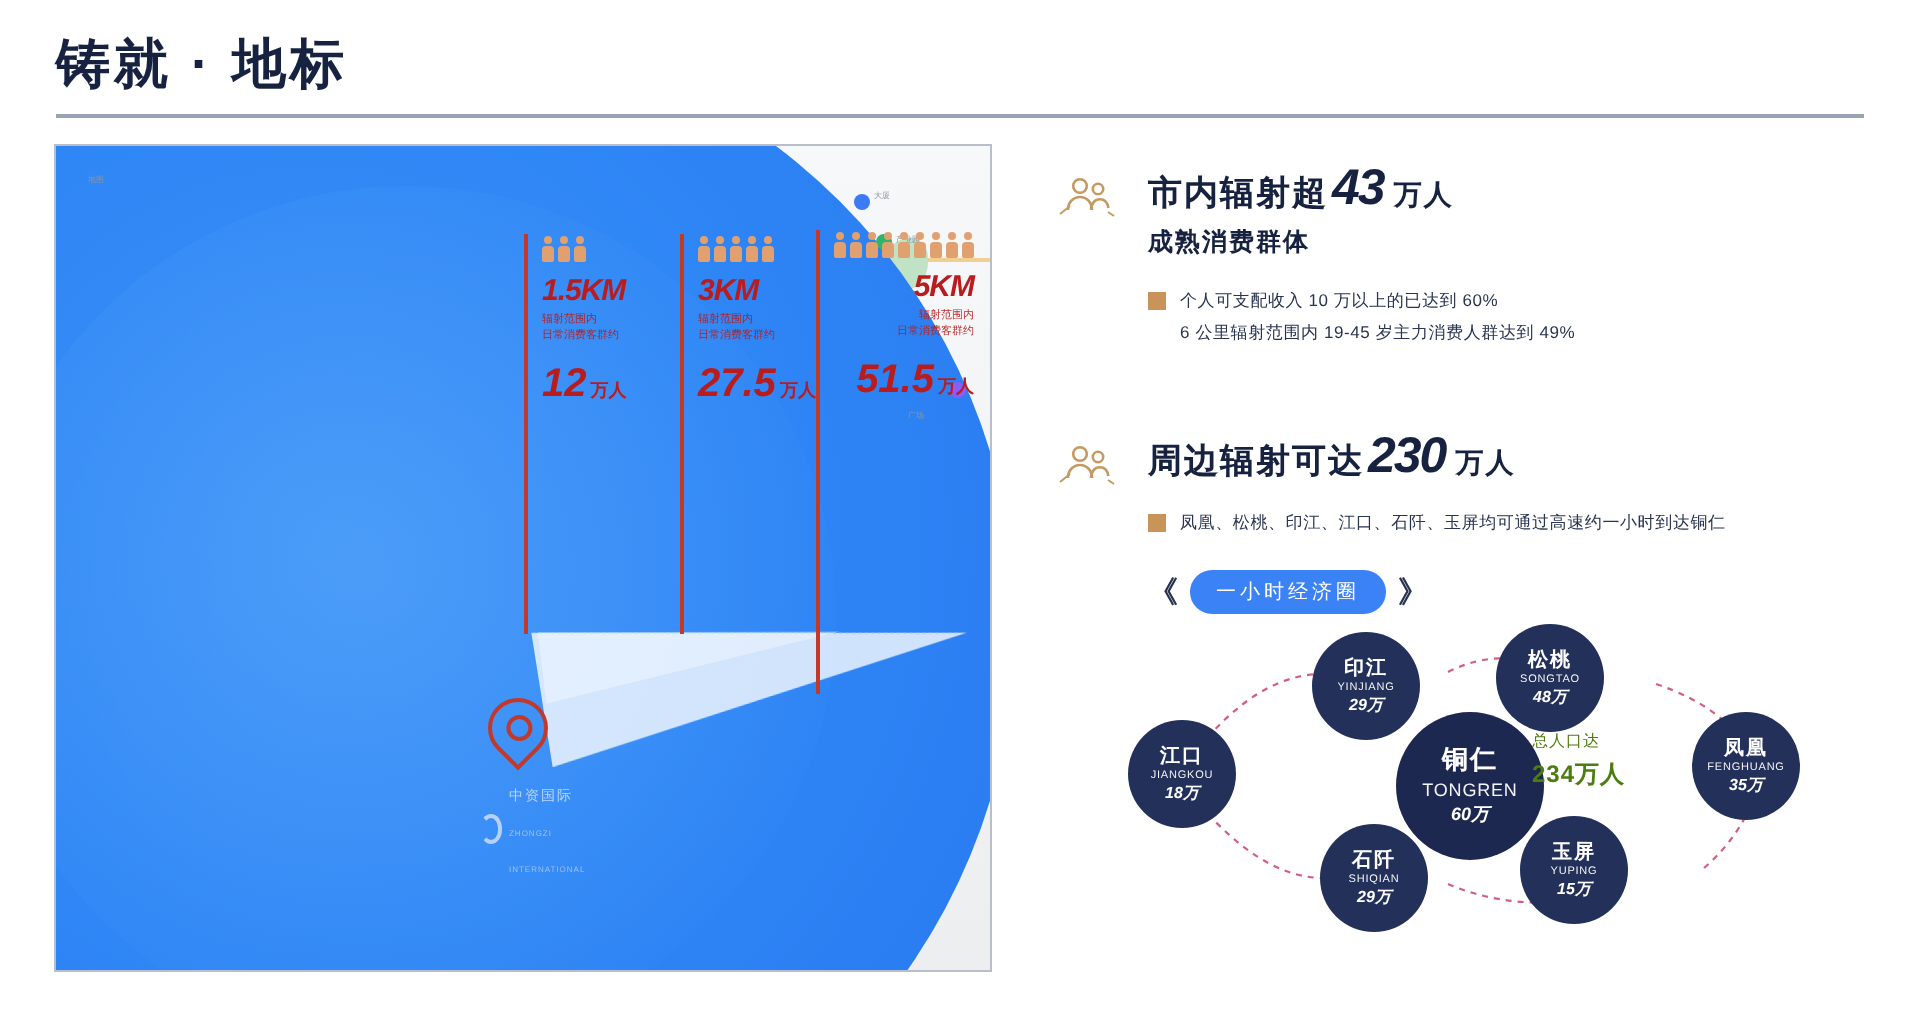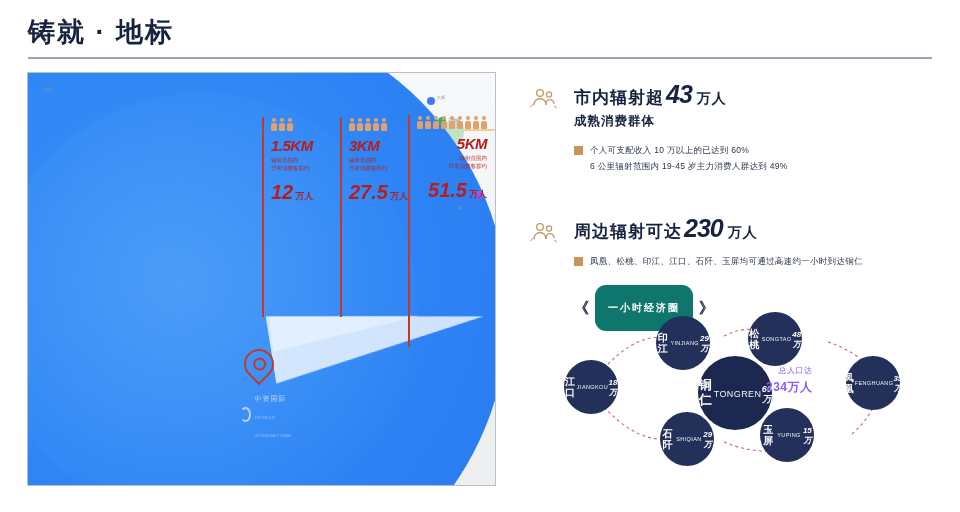--- a/index.html
+++ b/index.html
@@ -96,40 +96,40 @@
   .head .hl{font-size:25px;font-style:italic;font-weight:bold;letter-spacing:-1px;margin:0 2px;}
   .head .unit{font-size:14px;font-weight:bold;margin-left:3px;}
   .sub{margin-left:46px;font-size:12.5px;font-weight:bold;color:#16223f;margin-top:4px;letter-spacing:1px;}
   .bullets{margin-left:46px;margin-top:12px;}
   .brow{display:flex;align-items:flex-start;font-size:8.5px;color:#2a3450;line-height:1.9;letter-spacing:.3px;}
   .bsq{width:9px;height:9px;background:#c8945a;margin-right:7px;margin-top:4px;flex:none;}
   .brow.indent{margin-left:16px;}
   
   .tagline{margin-left:46px;margin-top:16px;display:flex;align-items:center;gap:6px;}
   .chev{font-size:15px;color:#2a3450;font-weight:bold;}
-  .tag{background:#0f766e;color:#fff;font-size:10px;font-weight:bold;
-    padding:16px 13px;border-radius:11px;letter-spacing:2px;}
+  .tag{background:#3b82f6;color:#fff;font-size:10px;font-weight:normal;
+    padding:4px 13px;border-radius:11px;letter-spacing:2px;}
   
   .diagram{position:absolute;left:556px;top:312px;width:396px;height:160px;}
   .diagram svg.links{position:absolute;left:0;top:0;}
   .node{position:absolute;border-radius:50%;background:#23305a;color:#fff;
-    display:flex;flex-direction:row;align-items:center;justify-content:center;
+    display:flex;flex-direction:column;align-items:center;justify-content:center;
     text-align:center;line-height:1.15;}
   .node .cn{font-weight:bold;letter-spacing:1px;}
   .node .en{letter-spacing:.4px;opacity:.95;}
   .node .num{font-weight:bold;font-style:italic;}
   .n-small{width:54px;height:54px;}
   .n-small .cn{font-size:10px;}
   .n-small .en{font-size:5.5px;margin-top:1px;}
   .n-small .num{font-size:8px;margin-top:1px;}
   .n-center{width:74px;height:74px;background:#1c2850;}
   .n-center .cn{font-size:13px;}
   .n-center .en{font-size:9px;margin-top:2px;}
   .n-center .num{font-size:9px;margin-top:2px;}
-  .total{position:absolute;left:210px;top:53px;text-align:right;color:#8b5cf6;}
+  .total{position:absolute;left:210px;top:53px;text-align:left;color:#4d7c0f;}
   .total .t1{font-size:8px;letter-spacing:.5px;}
   .total .t2{font-size:12px;font-weight:bold;margin-top:3px;letter-spacing:.5px;}
 </style>
 </head>
 <body>
 
 <div class="page-title">铸就 · 地标</div>
 <div class="title-rule"></div>
 
 <div class="map-panel">

